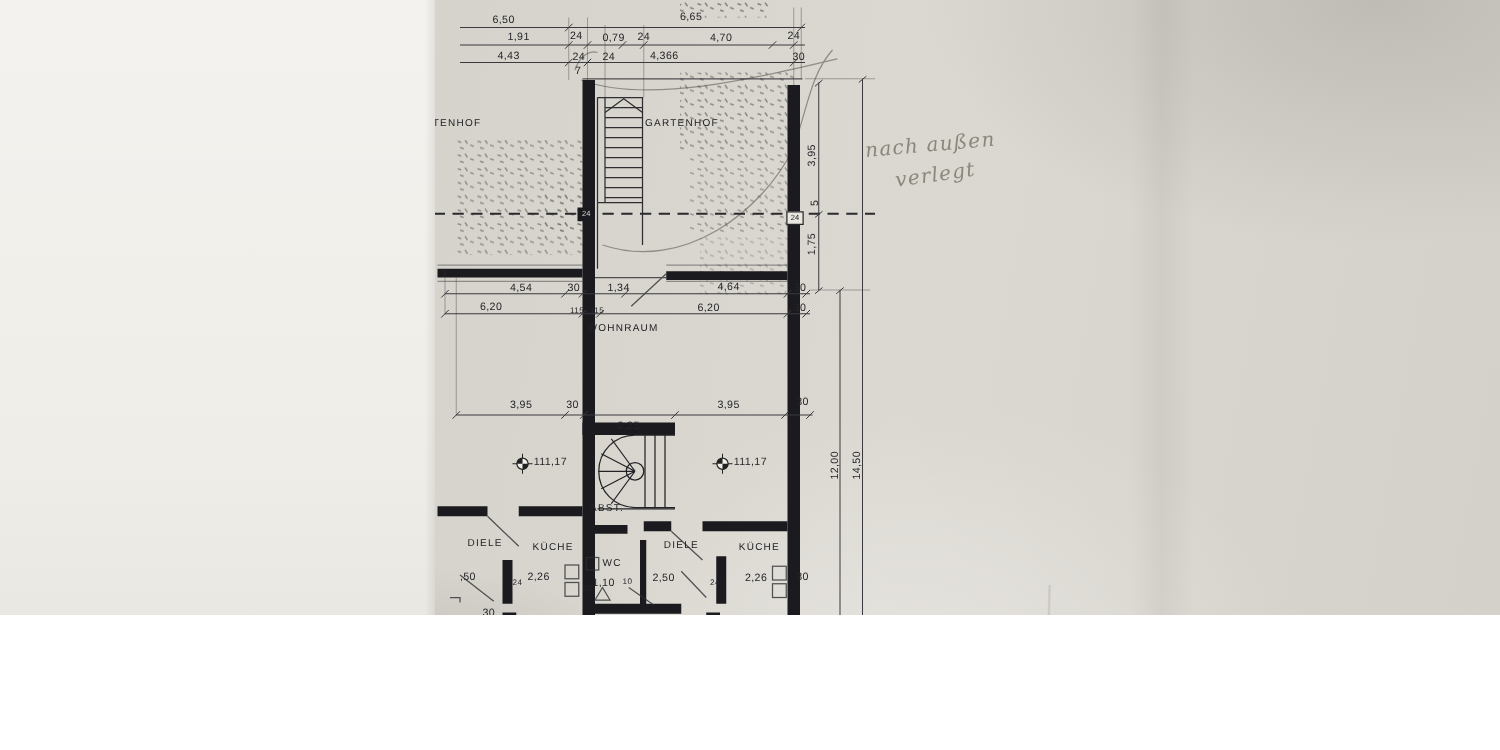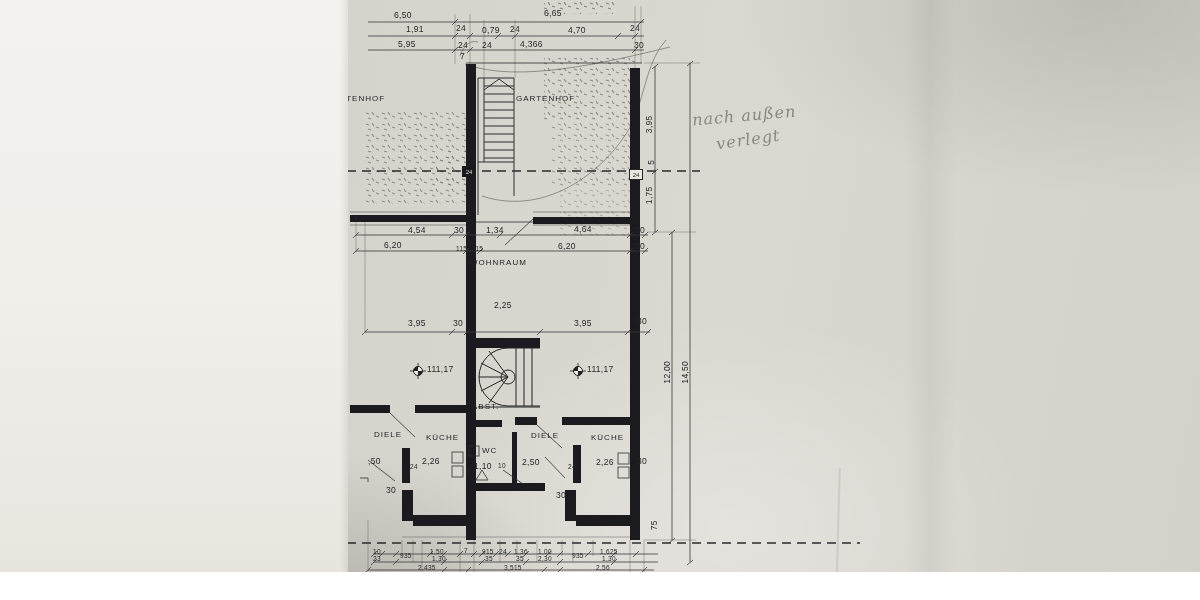--- a/index.html
+++ b/index.html
@@ -1,16 +1,16 @@
 <!DOCTYPE html>
 <html><head>
 <meta charset="utf-8">
 <style>
   html,body{margin:0;padding:0;}
-  #shot{position:relative;width:1200px;height:572px;overflow:hidden;
+  #shot{position:relative;width:1200px;height:492px;overflow:hidden;
         font-family:"Liberation Sans",sans-serif;background:#eceae5;}
   
   #leftwall{position:absolute;left:0;top:0;width:350px;height:600px;
     background:linear-gradient(180deg,#f3f2ee 0%,#efeee9 55%,#e6e4dd 100%);}
   #seam{position:absolute;left:340px;top:0;width:14px;height:600px;
     background:linear-gradient(90deg,rgba(0,0,0,0) 0%,rgba(60,58,52,.10) 60%,rgba(60,58,52,0) 100%);}
   
   #paper{position:absolute;left:348px;top:0;width:852px;height:600px;overflow:hidden;
     background:
       radial-gradient(420px 300px at 46% 88%, rgba(255,255,255,.30), rgba(255,255,255,0) 70%),
@@ -167,21 +167,21 @@
     </svg>
 
     <span class="d" style="left:46px;top:11px">6,50</span>
     <span class="d" style="left:196px;top:9px">6,65</span>
     <span class="d" style="left:58px;top:25px">1,91</span>
     <span class="d" style="left:108px;top:24px">24</span>
     <span class="d" style="left:134px;top:26px">0,79</span>
     <span class="d" style="left:162px;top:25px">24</span>
     <span class="d" style="left:220px;top:26px">4,70</span>
     <span class="d" style="left:282px;top:24px">24</span>
-    <span class="d" style="left:50px;top:40px">5,95</span>
+    <span class="d" style="left:50px;top:40px">4,43</span>
     <span class="d" style="left:110px;top:41px">24</span>
     <span class="d" style="left:134px;top:41px">24</span>
     <span class="d" style="left:172px;top:40px">4,366</span>
     <span class="d" style="left:286px;top:41px">30</span>
     <span class="d" style="left:112px;top:52px">7</span>
     <span class="tag tagL" style="left:114px;top:166px">24</span>
     <span class="tag tagR" style="left:281px;top:169px">24</span>
 
     <span class="room" style="left:-22px;top:95px">GARTENHOF</span>
     <span class="room" style="left:168px;top:95px">GARTENHOF</span>
@@ -199,21 +199,21 @@
     <span class="d" style="left:226px;top:225px">4,64</span>
     <span class="d" style="left:287px;top:226px">30</span>
     <span class="d" style="left:36px;top:241px">6,20</span>
     <span class="d s" style="left:108px;top:246px">115</span>
     <span class="d s" style="left:124px;top:246px">115</span>
     <span class="d" style="left:210px;top:242px">6,20</span>
     <span class="d" style="left:287px;top:242px">30</span>
 
     <span class="d" style="left:60px;top:319px">3,95</span>
     <span class="d" style="left:105px;top:319px">30</span>
-    <span class="d" style="left:146px;top:301px">2,25</span>
+    <span class="d" style="left:146px;top:336px">2,25</span>
     <span class="d" style="left:226px;top:319px">3,95</span>
     <span class="d" style="left:289px;top:317px">30</span>
 
     <span class="d" style="left:79px;top:365px">111,17</span>
     <span class="d" style="left:239px;top:365px">111,17</span>
 
     <span class="d" style="left:20px;top:457px">,50</span>
     <span class="d" style="left:74px;top:457px">2,26</span>
     <span class="d s" style="left:62px;top:464px">24</span>
     <span class="d" style="left:38px;top:486px">30</span>

